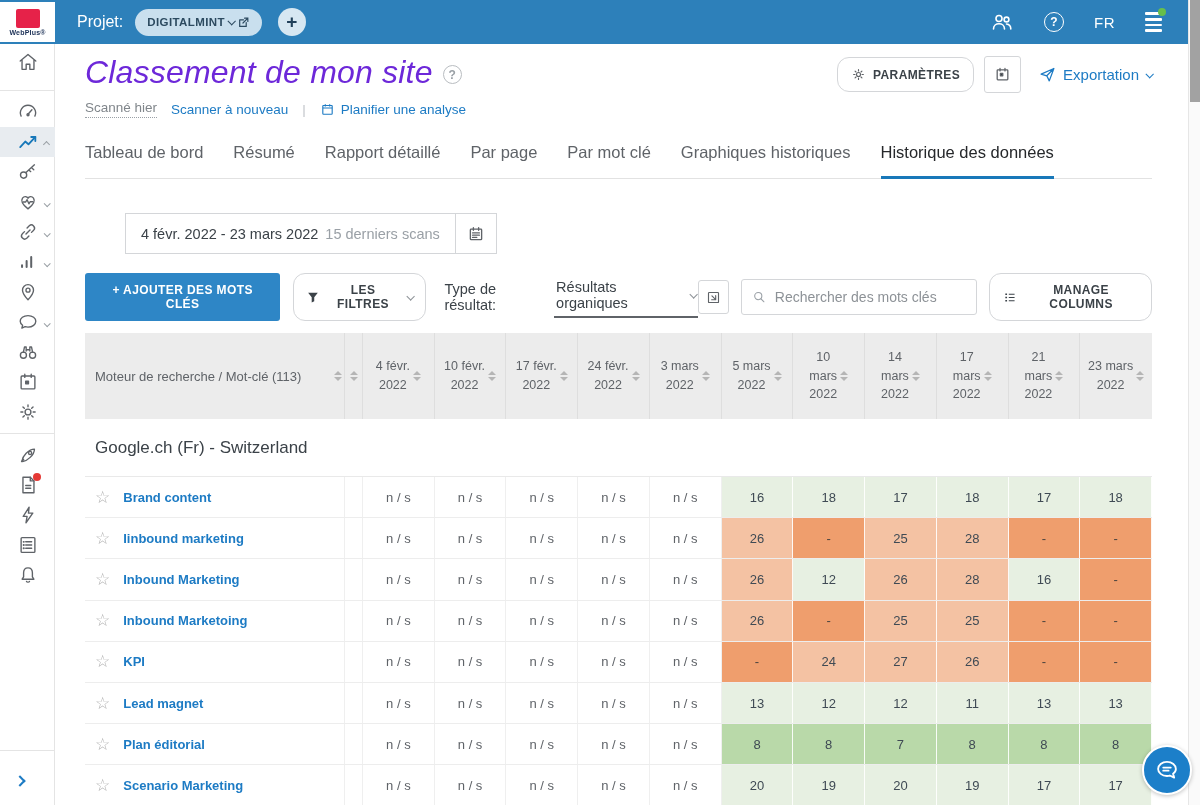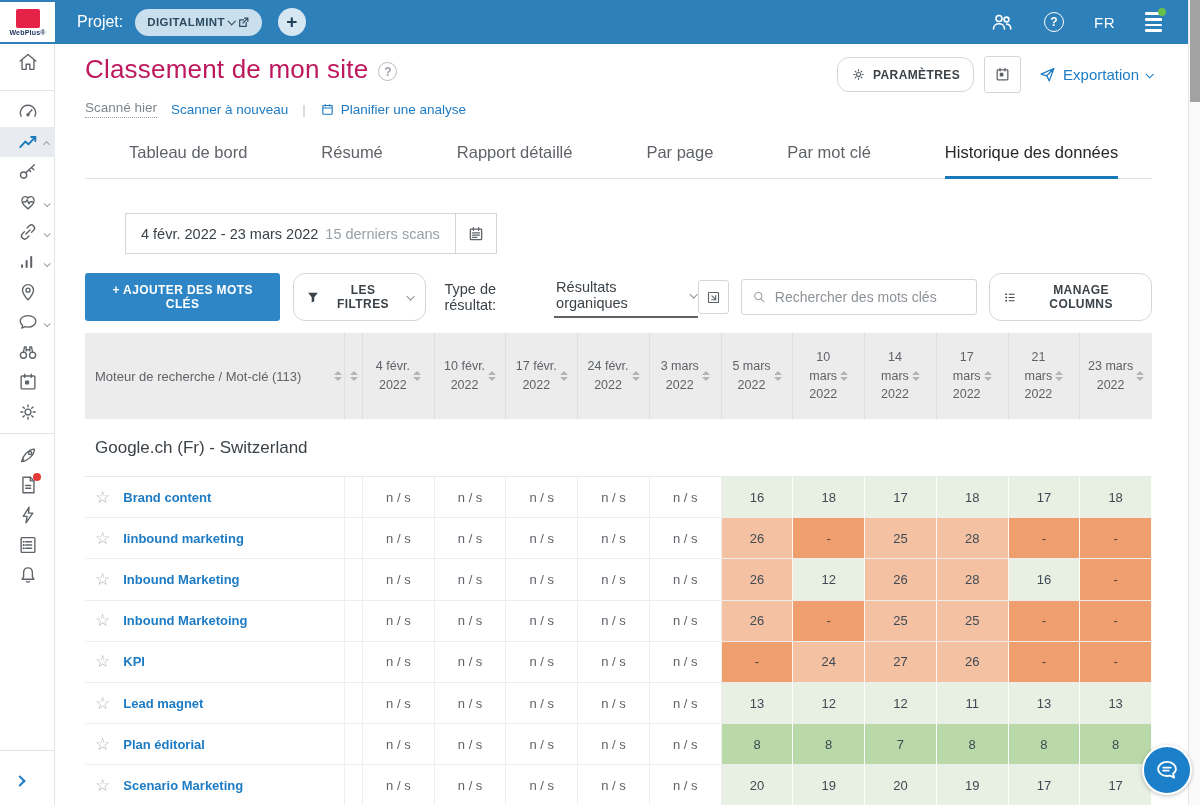--- a/index.html
+++ b/index.html
@@ -42,33 +42,33 @@
   .side-bottom .exp { height:48px; display:flex; align-items:center; padding-left:16px; color:#1d7bc4; cursor:pointer; }
   .side-bottom .exp .chev { width:8px; height:8px; border-width:2.2px; }
   
   .vscroll { position:absolute; top:0; right:0; width:12px; height:805px; background:#fafafa; border-left:1px solid #e6e6e6; z-index:40; }
   .vscroll .thumb { position:absolute; top:0; left:1px; width:10px; height:102px; background:#a2a2a2; }
   
   .content { position:absolute; top:40px; left:56px; width:1132px; height:765px; background:#fff; overflow:hidden; }
   .cwrap { width:1067px; margin-left:29px; }
   .page-head { padding-top:14px; display:flex; align-items:flex-start; justify-content:space-between; }
   .title-line { display:flex; align-items:center; gap:10px; }
-  .page-title { font-size:26px; font-weight:500; color:#be185d; letter-spacing:.2px; }
+  .page-title { font-size:32px; font-weight:500; color:#6d28d9; letter-spacing:.2px;font-style:italic; }
   .q-gray { width:19px; height:19px; border:1.6px solid #b9bdc1; border-radius:50%; color:#9aa0a6; font-size:12px; font-weight:bold; display:flex; align-items:center; justify-content:center; margin-top:4px; }
   .head-actions { display:flex; align-items:center; gap:10px; margin-top:2px; }
   .btn-outline { display:inline-flex; align-items:center; gap:7px; border:1px solid #d4d6d9; border-radius:12px; background:#fff; padding:9px 13px; font-size:12px; font-weight:bold; color:#3b4248; letter-spacing:.4px; cursor:pointer; }
   .btn-sq { width:37px; height:37px; border:1px solid #d4d6d9; border-radius:3px; background:#fff; display:flex; align-items:center; justify-content:center; cursor:pointer; }
   .export-link { display:inline-flex; align-items:center; gap:7px; color:#1d7bc4; font-size:15px; cursor:pointer; margin-left:8px; }
   .sub-line { margin-top:7px; display:flex; align-items:center; gap:14px; font-size:13.5px; }
   .scanned { color:#80868b; border-bottom:1px dotted #9aa0a6; padding-bottom:2px; }
   .blue-link { color:#1d7bc4; cursor:pointer; display:inline-flex; align-items:center; gap:6px; }
   .sep { color:#c0c4c8; }
   
   .tabs { margin-top:25px; display:flex; gap:30px; border-bottom:1px solid #e2e2e2; }
-  .tab { font-size:16.5px; color:#5f6368; padding-bottom:14px; cursor:pointer; white-space:nowrap;margin-left:44px; }
+  .tab { font-size:16.5px; color:#5f6368; padding-bottom:14px; cursor:pointer; white-space:nowrap; }
   .tab.active { color:#26282b; font-weight:500; border-bottom:3px solid #1878b9; margin-bottom:-1px; }
   
   .daterow { margin-top:34px; display:flex; }
   .datebox { display:flex; align-items:center; border:1px solid #d4d6d9; height:41px; padding:12px 15px; font-size:14.5px; color:#3b4248;margin-left:40px; }
   .datebox .hint { color:#9aa0a6; margin-left:7px; }
   .datebox-cal { width:41px; height:41px; border:1px solid #d4d6d9; border-left:none; display:flex; align-items:center; justify-content:center; cursor:pointer; }
   
   .toolbar { margin-top:19px; display:flex; align-items:center; }
   .btn-blue { background:#2e86c6; color:#fff; border:none; border-radius:3px; font-size:12px; font-weight:bold; letter-spacing:.4px; padding:10px 15px; cursor:pointer; }
   .btn-filters { margin-left:13px; }
@@ -310,22 +310,22 @@
         <span>Planifier une analyse</span>
       </span>
     </div>
 
     <div class="tabs" id="tabs">
         <div class="tab">Tableau de bord</div>
         <div class="tab">Résumé</div>
         <div class="tab">Rapport détaillé</div>
         <div class="tab">Par page</div>
         <div class="tab">Par mot clé</div>
+        <div class="tab">Graphiques historiques</div>
         <div class="tab active">Historique des données</div>
-        <div class="tab">Graphiques historiques</div>
       </div>
 
     <div class="daterow">
       <div class="datebox">
         <span>4 févr. 2022 - 23 mars 2022</span>
         <span class="hint">15 derniers scans</span>
       </div>
       <div class="datebox-cal">
         <svg width="18" height="18" viewBox="0 0 24 24" class="sic" style="stroke-width:1.8">
             <rect x="4.5" y="5.5" width="15" height="14" rx="1"></rect>

